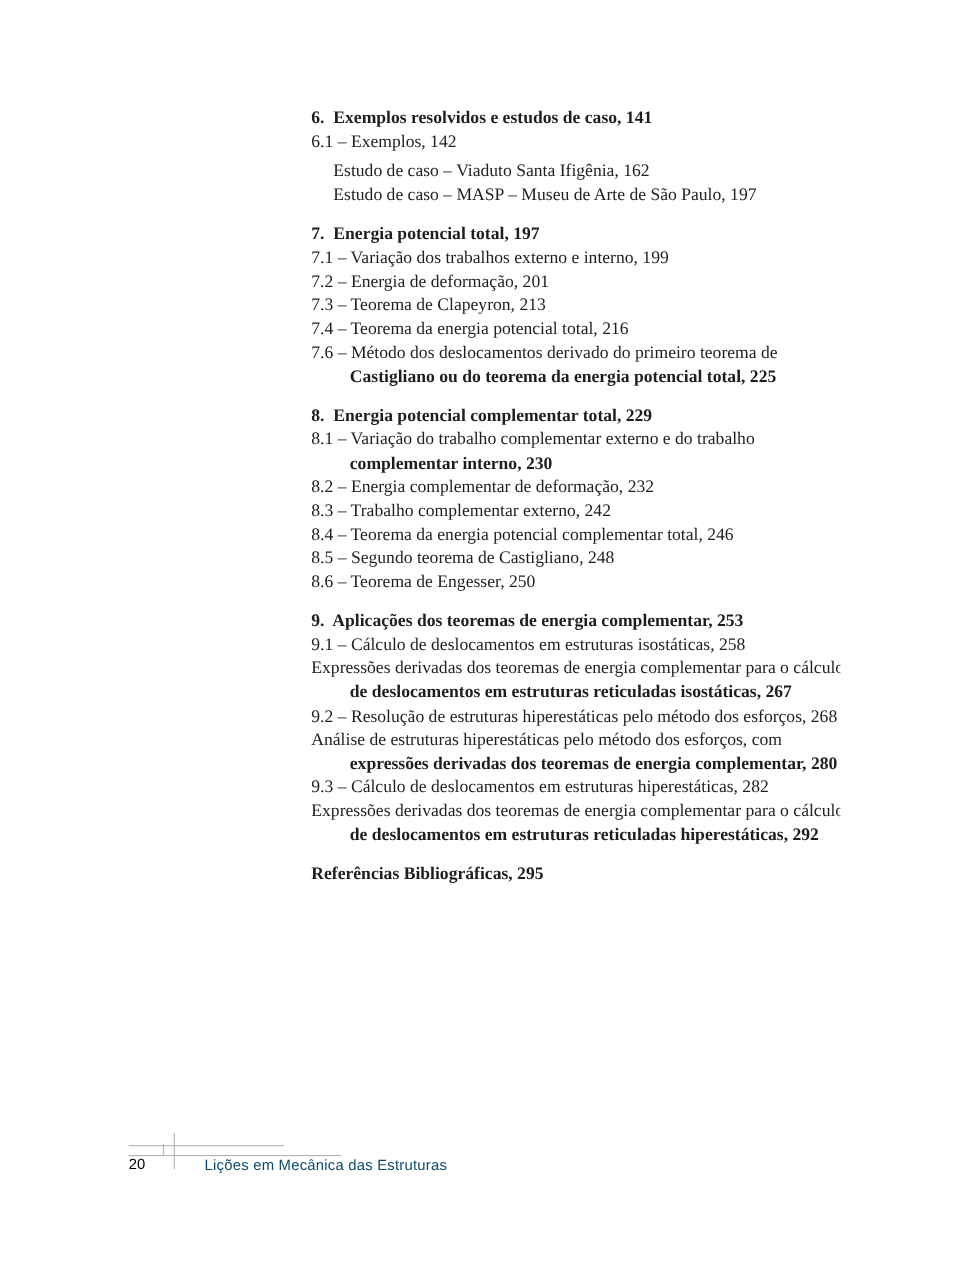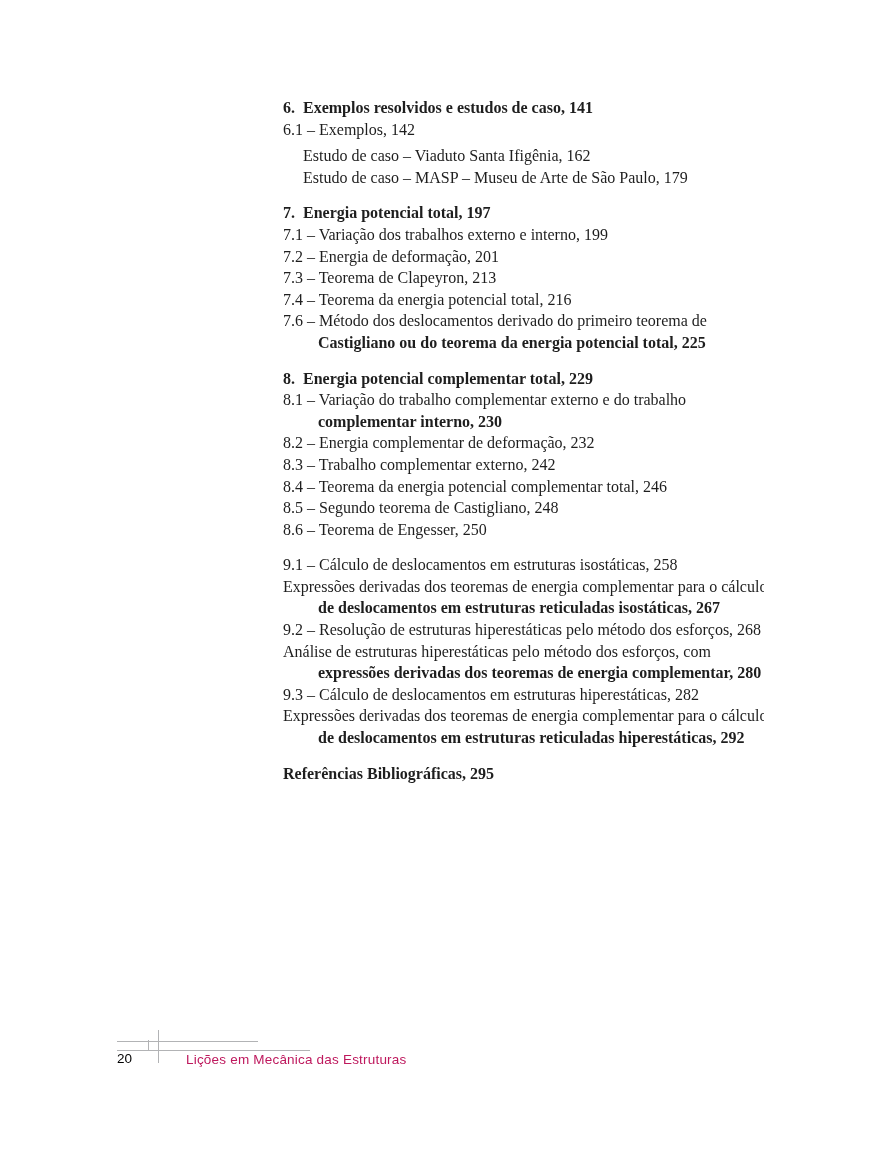--- a/index.html
+++ b/index.html
@@ -50,34 +50,34 @@
     font-size: 13.5px;
     color: #000000;
   }
   .running-title {
     position: absolute;
     left: 186px;
     top: 1052px;
     font-family: "Liberation Sans", sans-serif;
     font-size: 13.5px;
     letter-spacing: 0.2px;
-    color: #be185d;
+    color: #0c4a6e;
   }
 </style>
 </head>
 <body>
 
 <div class="page">
 
   <main class="toc" id="toc">
       <section class="toc-section">
         <div class="line heading">6.  Exemplos resolvidos e estudos de caso, 141</div>
         <div class="line item">6.1 – Exemplos, 142</div>
         <div class="line case">Estudo de caso – Viaduto Santa Ifigênia, 162</div>
-        <div class="line case">Estudo de caso – MASP – Museu de Arte de São Paulo, 179</div>
+        <div class="line case">Estudo de caso – MASP – Museu de Arte de São Paulo, 197</div>
       </section>
       <section class="toc-section">
         <div class="line heading">7.  Energia potencial total, 197</div>
         <div class="line item">7.1 – Variação dos trabalhos externo e interno, 199</div>
         <div class="line item">7.2 – Energia de deformação, 201</div>
         <div class="line item">7.3 – Teorema de Clapeyron, 213</div>
         <div class="line item">7.4 – Teorema da energia potencial total, 216</div>
         <div class="line item">7.6 – Método dos deslocamentos derivado do primeiro teorema de</div>
         <div class="line hang">Castigliano ou do teorema da energia potencial total, 225</div>
       </section>
@@ -85,20 +85,21 @@
         <div class="line heading">8.  Energia potencial complementar total, 229</div>
         <div class="line item">8.1 – Variação do trabalho complementar externo e do trabalho</div>
         <div class="line hang">complementar interno, 230</div>
         <div class="line item">8.2 – Energia complementar de deformação, 232</div>
         <div class="line item">8.3 – Trabalho complementar externo, 242</div>
         <div class="line item">8.4 – Teorema da energia potencial complementar total, 246</div>
         <div class="line item">8.5 – Segundo teorema de Castigliano, 248</div>
         <div class="line item">8.6 – Teorema de Engesser, 250</div>
       </section>
       <section class="toc-section">
+        <div class="line heading">9.  Aplicações dos teoremas de energia complementar, 253</div>
         <div class="line item">9.1 – Cálculo de deslocamentos em estruturas isostáticas, 258</div>
         <div class="line item">Expressões derivadas dos teoremas de energia complementar para o cálculo</div>
         <div class="line hang">de deslocamentos em estruturas reticuladas isostáticas, 267</div>
         <div class="line item">9.2 – Resolução de estruturas hiperestáticas pelo método dos esforços, 268</div>
         <div class="line item">Análise de estruturas hiperestáticas pelo método dos esforços, com</div>
         <div class="line hang">expressões derivadas dos teoremas de energia complementar, 280</div>
         <div class="line item">9.3 – Cálculo de deslocamentos em estruturas hiperestáticas, 282</div>
         <div class="line item">Expressões derivadas dos teoremas de energia complementar para o cálculo</div>
         <div class="line hang">de deslocamentos em estruturas reticuladas hiperestáticas, 292</div>
       </section>

